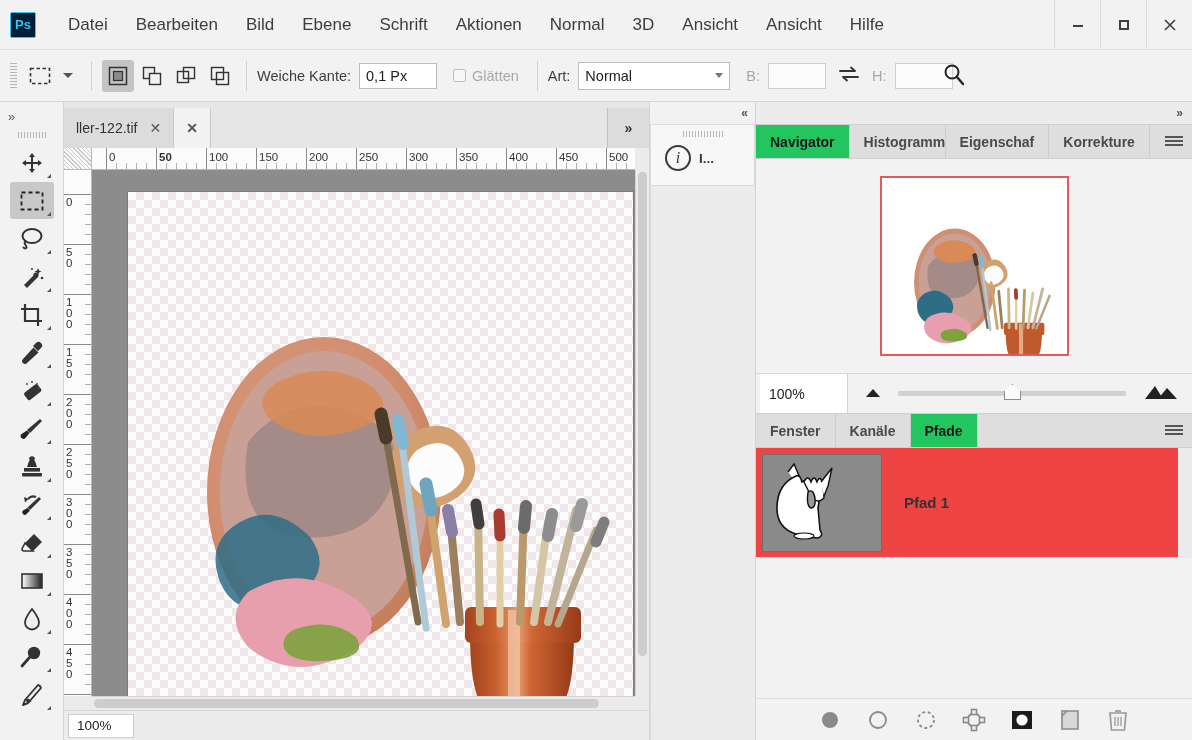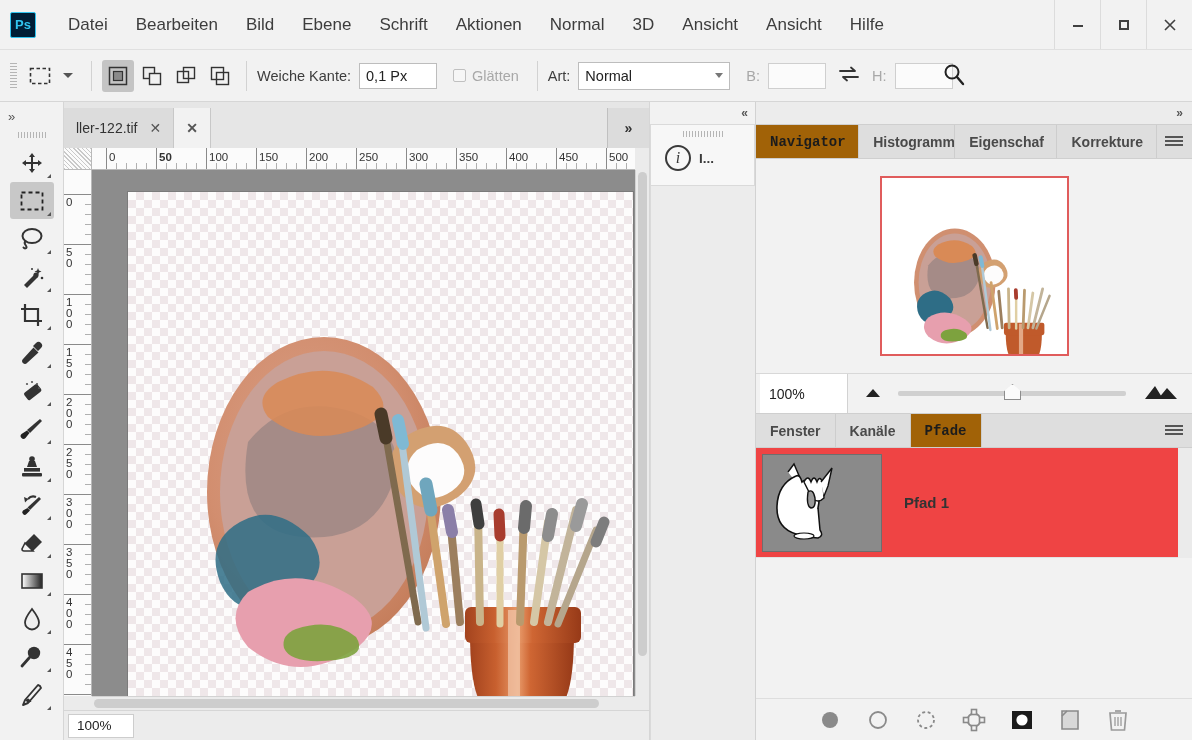--- a/index.html
+++ b/index.html
@@ -204,21 +204,21 @@
   .panel { background: #f2f2f2; border-top: 1px solid #cfcfcf; }
   .paneltabs {
     display: flex; align-items: stretch; height: 34px; background: #dedede;
     border-bottom: 1px solid #cfcfcf;
   }
   .ptab {
     padding: 0 14px; display: flex; align-items: center; font-size: 14px; font-weight: bold;
     color: #4a4a4a; background: #dedede; border-right: 1px solid #cdcdcd;
     white-space: nowrap; overflow: hidden; cursor: default;
   }
-  .ptab.active { background: #a16207; color: #1c1c1c; font-family: Liberation Mono, monospace; }
+  .ptab.active { background: #22c55e; color: #1c1c1c; }
   .ptab-menu {
     margin-left: auto; width: 36px; display: flex; align-items: center; justify-content: center;
   }
   .burger { width: 18px; height: 12px;
     background: repeating-linear-gradient(to bottom, #555 0 2px, transparent 2px 4px); }
 
   
   .nav-body { background: #f2f2f2; height: 214px; display: flex; align-items: center; justify-content: center; }
   .nav-thumb { width: 189px; height: 180px; border: 2px solid #e05c5c; background: #fff; position: relative; overflow: hidden; }
   .nav-bar { height: 40px; display: flex; align-items: center; background: #f2f2f2; border-top: 1px solid #d8d8d8; }

